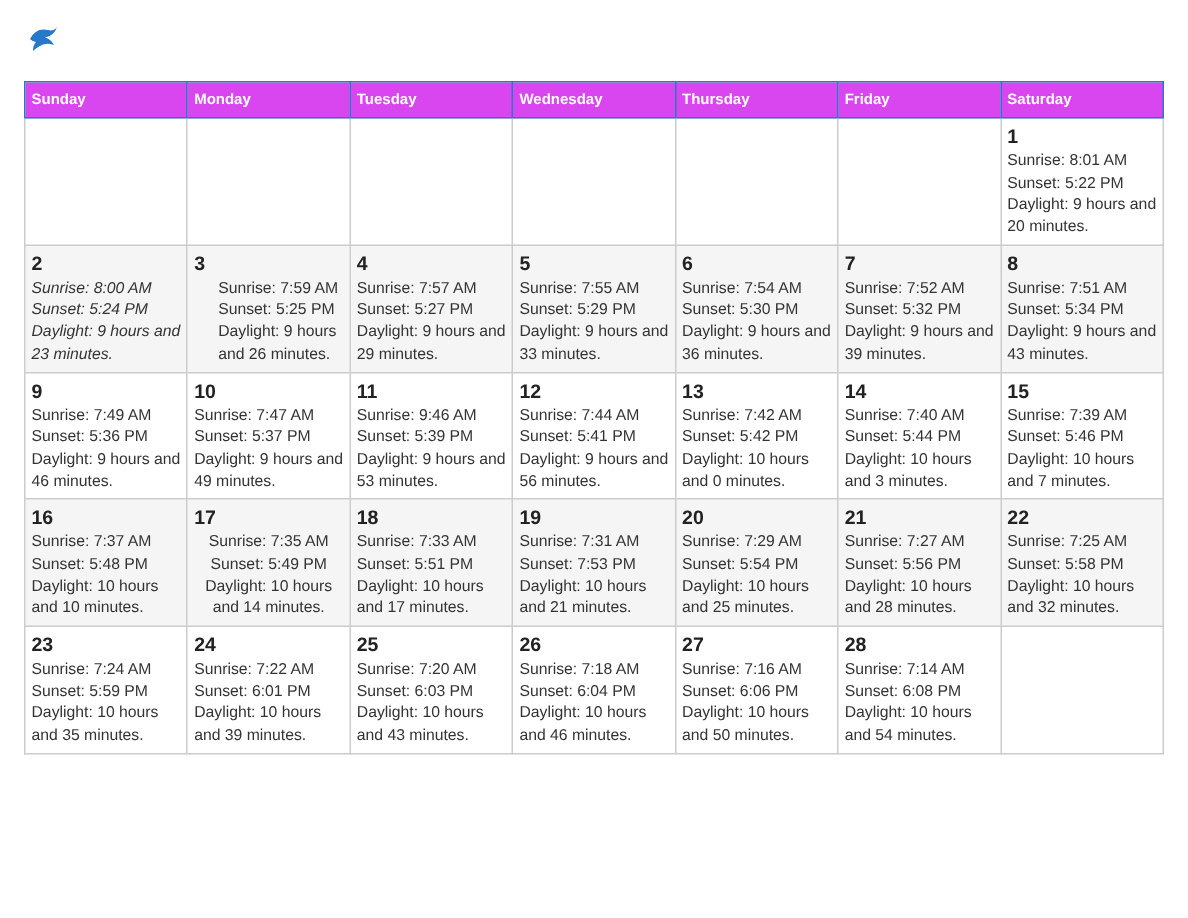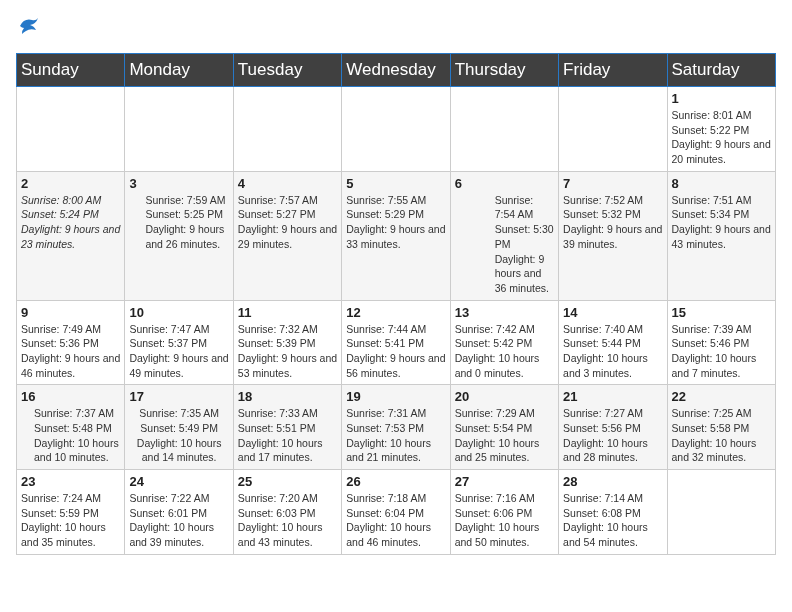--- a/index.html
+++ b/index.html
@@ -38,26 +38,26 @@
       font-size: 16px;
       font-weight: normal;
       color: #444;
     }
     .calendar {
       width: 100%;
       border-collapse: collapse;
       font-size: 11px;
     }
     .calendar thead tr th {
-      background-color: #404040;
+      background-color: #d946ef;
       color: #fff;
       padding: 6px 4px;
       text-align: left;
-      font-size: 17px;
-      font-weight: normal;
+      font-size: 10px;
+      font-weight: bold;
       border: 1px solid #2678c8;
     }
     .calendar tbody tr td {
       border: 1px solid #ccc;
       vertical-align: top;
       padding: 4px;
       width: calc(100% / 7);
       min-height: 80px;
       background: #fff;
     }
@@ -148,21 +148,21 @@
 Daylight: 9 hours and 29 minutes.</div>
         </td>
         <td>
           <div class="day-number">5</div>
           <div class="day-info" style="white-space: pre-line;">Sunrise: 7:55 AM
 Sunset: 5:29 PM
 Daylight: 9 hours and 33 minutes.</div>
         </td>
         <td>
           <div class="day-number">6</div>
-          <div class="day-info" style="white-space: pre-line; margin-left: 40px;">Sunrise: 7:54 AM
+          <div class="day-info" style="white-space: pre-line;">Sunrise: 7:54 AM
 Sunset: 5:30 PM
 Daylight: 9 hours and 36 minutes.</div>
         </td>
         <td>
           <div class="day-number">7</div>
           <div class="day-info" style="white-space: pre-line;">Sunrise: 7:52 AM
 Sunset: 5:32 PM
 Daylight: 9 hours and 39 minutes.</div>
         </td>
         <td>
@@ -180,21 +180,21 @@
 Daylight: 9 hours and 46 minutes.</div>
         </td>
         <td>
           <div class="day-number">10</div>
           <div class="day-info" style="white-space: pre-line;">Sunrise: 7:47 AM
 Sunset: 5:37 PM
 Daylight: 9 hours and 49 minutes.</div>
         </td>
         <td>
           <div class="day-number">11</div>
-          <div class="day-info" style="white-space: pre-line;">Sunrise: 7:32 AM
+          <div class="day-info" style="white-space: pre-line;">Sunrise: 9:46 AM
 Sunset: 5:39 PM
 Daylight: 9 hours and 53 minutes.</div>
         </td>
         <td>
           <div class="day-number">12</div>
           <div class="day-info" style="white-space: pre-line;">Sunrise: 7:44 AM
 Sunset: 5:41 PM
 Daylight: 9 hours and 56 minutes.</div>
         </td>
         <td>
@@ -212,21 +212,21 @@
         <td>
           <div class="day-number">15</div>
           <div class="day-info" style="white-space: pre-line;">Sunrise: 7:39 AM
 Sunset: 5:46 PM
 Daylight: 10 hours and 7 minutes.</div>
         </td>
       </tr>
       <tr>
         <td>
           <div class="day-number">16</div>
-          <div class="day-info" style="white-space: pre-line; margin-left: 13px;">Sunrise: 7:37 AM
+          <div class="day-info" style="white-space: pre-line;">Sunrise: 7:37 AM
 Sunset: 5:48 PM
 Daylight: 10 hours and 10 minutes.</div>
         </td>
         <td>
           <div class="day-number">17</div>
           <div class="day-info" style="white-space: pre-line; text-align: center;">Sunrise: 7:35 AM
 Sunset: 5:49 PM
 Daylight: 10 hours and 14 minutes.</div>
         </td>
         <td>

